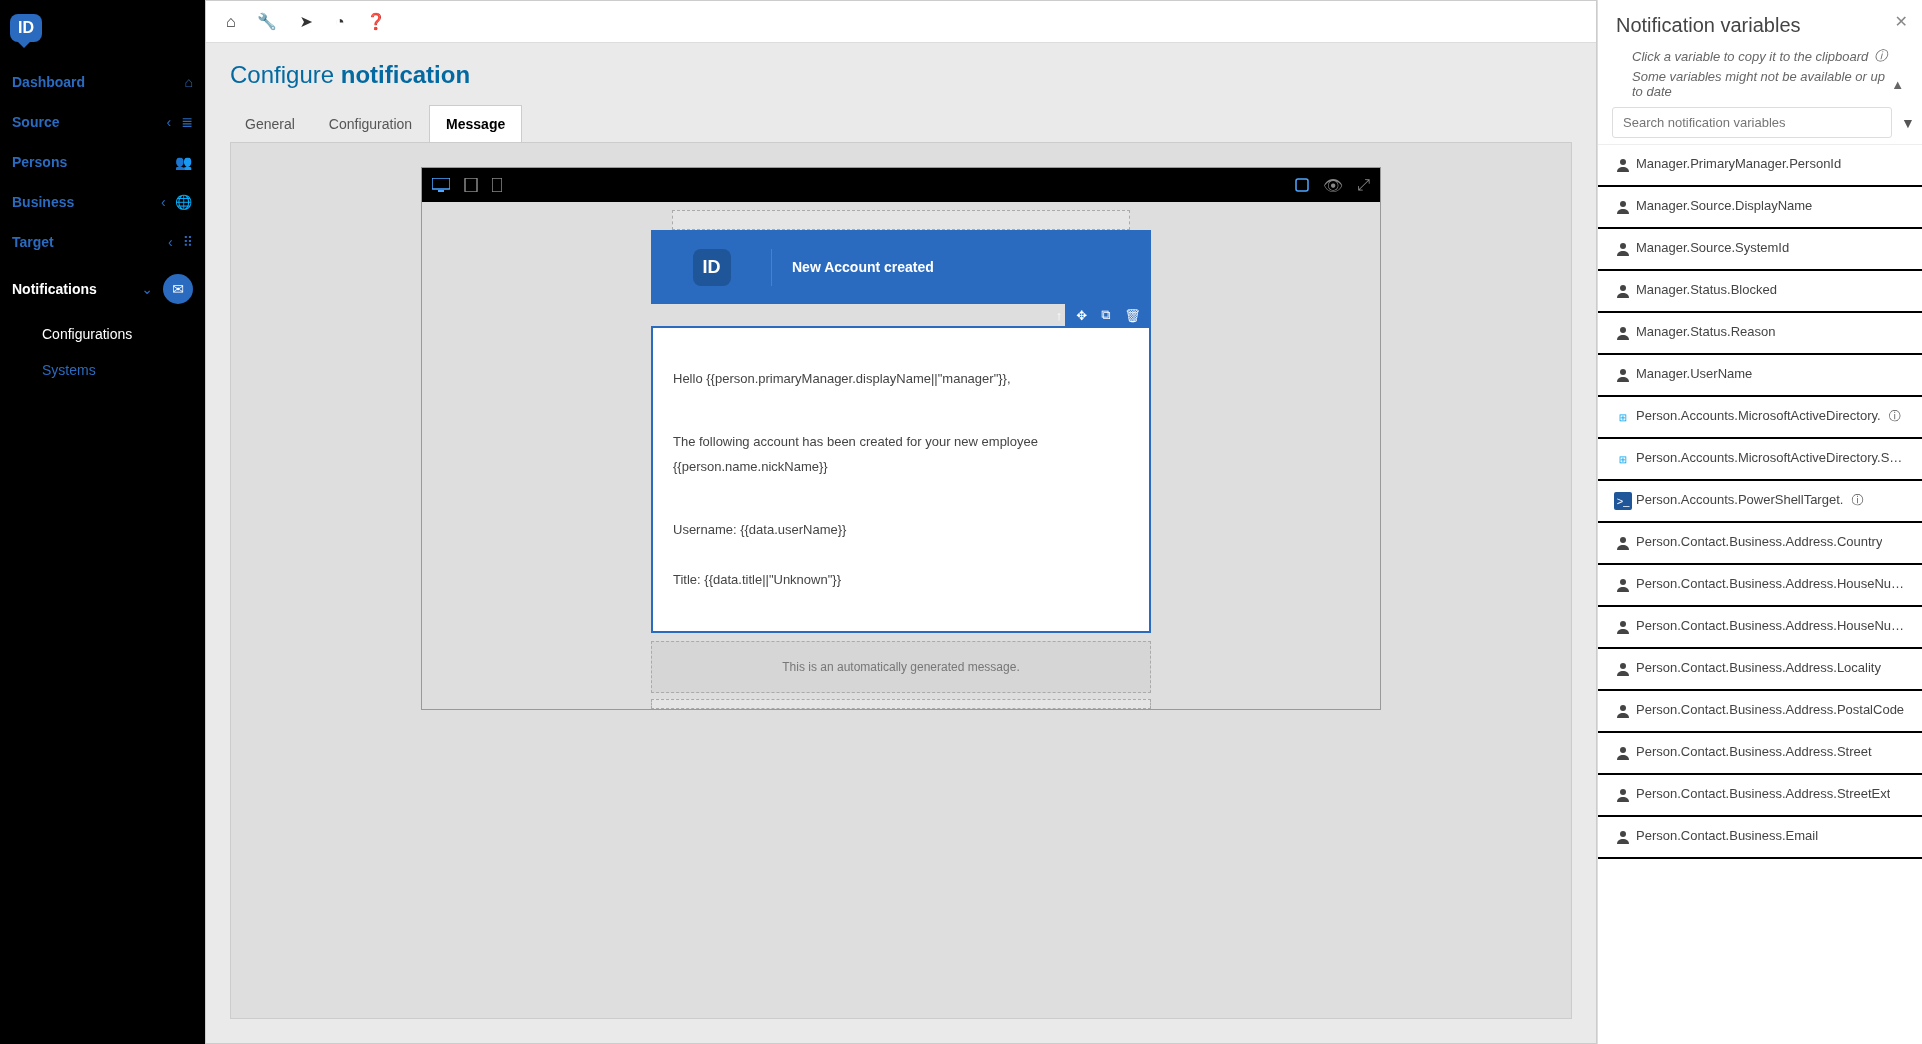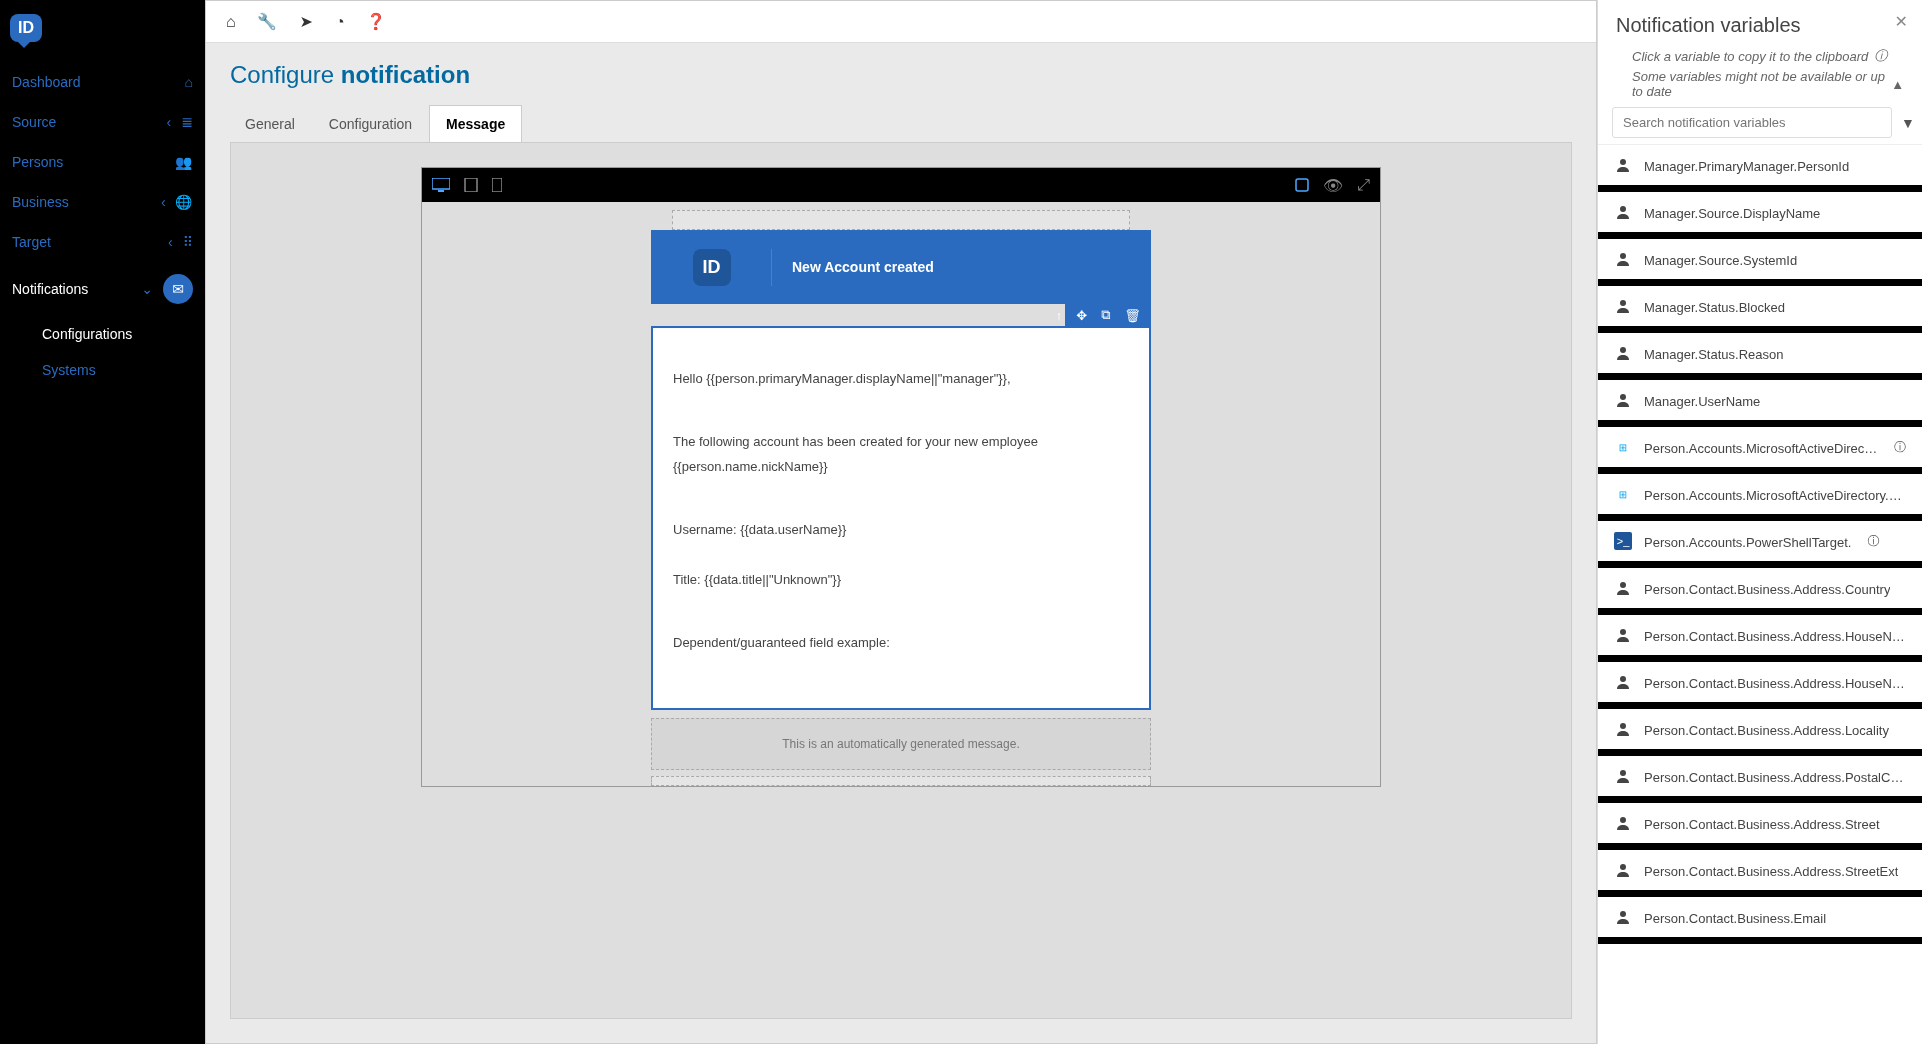--- a/index.html
+++ b/index.html
@@ -5,21 +5,21 @@
   * { box-sizing: border-box; margin: 0; padding: 0; }
   html, body { height: 100%; font-family: "Segoe UI", Arial, sans-serif; font-size: 14px; color: #333; }
   body { display: flex; background: #f5f5f5; }
 
   
   .sidebar { width: 205px; background: #000; color: #2a5c9f; display: flex; flex-direction: column; padding-top: 10px; }
   .logo-box { padding: 4px 10px 20px 10px; }
   .logo-badge { background: #2a6bbf; color: #fff; font-weight: bold; border-radius: 8px; padding: 5px 8px; font-size: 16px; display: inline-block; position: relative; }
   .logo-badge::after { content:""; position:absolute; bottom:-6px; left:8px; width:0;height:0;border-left:6px solid transparent;border-right:6px solid transparent;border-top:6px solid #2a6bbf;}
   .nav-item { display: flex; align-items: center; justify-content: space-between; padding: 12px 12px; color: #2a6bbf; font-size: 14px; cursor: pointer; }
-  .nav-item .label { flex: 1; }
+  .nav-item .label { flex: 1; font-weight: bold; }
   .nav-item .icons { display: flex; gap: 10px; align-items: center; color: #2a6bbf; }
   .nav-item.active { color: #fff; }
   .nav-item .mail-badge { width:30px;height:30px;border-radius:50%;background:#2a6bbf;display:flex;align-items:center;justify-content:center;color:#fff; }
   .sub-item { padding: 10px 10px 10px 42px; color:#2a6bbf; font-size:14px; cursor:pointer;}
   .sub-item.active { color:#fff; }
 
   
   .main { flex:1; display:flex; flex-direction:column; background:#eaeaea; overflow:hidden; border:1px solid #ccc; }
   .topbar { height:42px; background:#fff; display:flex; align-items:center; gap:22px; padding:0 20px; border-bottom:1px solid #ddd; color:#333;}
   .topbar .ticon { font-size:16px; cursor:pointer; }
@@ -59,21 +59,21 @@
   .right-panel { width: 325px; background:#fff; border-left:1px solid #ddd; display:flex; flex-direction:column; }
   .rp-head { padding: 14px 18px 6px 18px; position:relative;}
   .rp-title { font-size:20px; font-weight:400; color:#444;}
   .rp-close { position:absolute; top:12px; right:14px; font-size:16px; color:#888; cursor:pointer;}
   .rp-hint { font-style:italic; color:#666; font-size:13px; padding: 4px 18px 0 34px; display:flex; align-items:center; gap:6px;}
   .rp-search-row { display:flex; padding: 8px 2px 6px 14px; gap:4px; align-items:center;}
   .rp-search { flex:1; border:1px solid #ddd; border-radius:3px; padding:7px 10px; font-size:13px; color:#888;}
   .rp-filter { width:24px; text-align:center; color:#555; cursor:pointer;}
 
   .var-list { flex:1; overflow-y:scroll; border-top:1px solid #eee;}
-  .var-item { display:flex; align-items:flex-end; gap:12px; padding:11px 16px; border-bottom:7px solid #000000; font-size:13px; color:#444; cursor:pointer; white-space:nowrap; overflow:hidden; text-overflow:ellipsis;}
+  .var-item { display:flex; align-items:flex-start; gap:4px; padding:11px 16px; border-bottom:2px solid #000000; font-size:13px; color:#444; cursor:pointer; white-space:nowrap; overflow:hidden; text-overflow:ellipsis;}
   .var-item .vicon { width:18px; height:18px; display:flex; align-items:center; justify-content:center; font-size:14px; color:#555; flex-shrink:0;}
   .var-item .vicon.win { background:#fff; color:#00a4ef; font-size:10px; }
   .var-item .vicon.ps { background:#1f5599; color:#fff; font-size:11px; border-radius:2px;}
   .var-item .vtext { overflow:hidden; text-overflow:ellipsis;}
   .var-item .vinfo { margin-left:4px; color:#555; font-size:12px;}
 
   
   .var-list::-webkit-scrollbar { width:14px; }
   .var-list::-webkit-scrollbar-thumb { background:#c8c8c8; border-radius:2px;}
   .var-list::-webkit-scrollbar-track { background:#f0f0f0;}
@@ -201,21 +201,20 @@
             <span>✥</span>
             <span>⧉</span>
             <span>🗑</span>
           </div>
           <div class="email-body-wrap">
             <div class="email-body">
               <p>Hello {{person.primaryManager.displayName||"manager"}},</p>
               <p>The following account has been created for your new employee {{person.name.nickName}}</p>
               <div>Username: {{data.userName}}</div>
               <div>Title: {{data.title||"Unknown"}}</div>
-              <p style="margin-top:14px">Dependent/guaranteed field example:</p>
             </div>
           </div>
         </div>
 
         <div class="footer-block">
           <span>This is an automatically generated message.</span>
         </div>
         <div class="spacer-dashed"></div>
       </div>
     </div>

